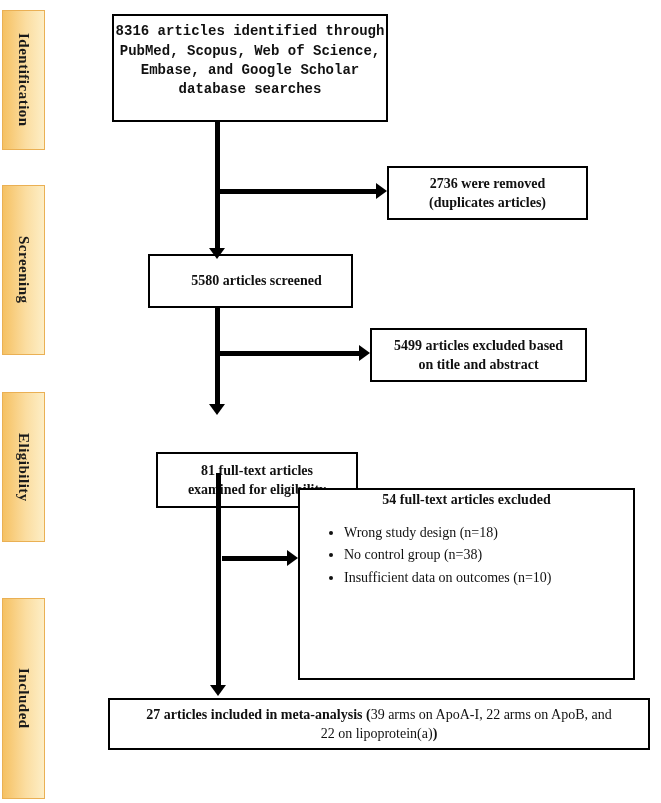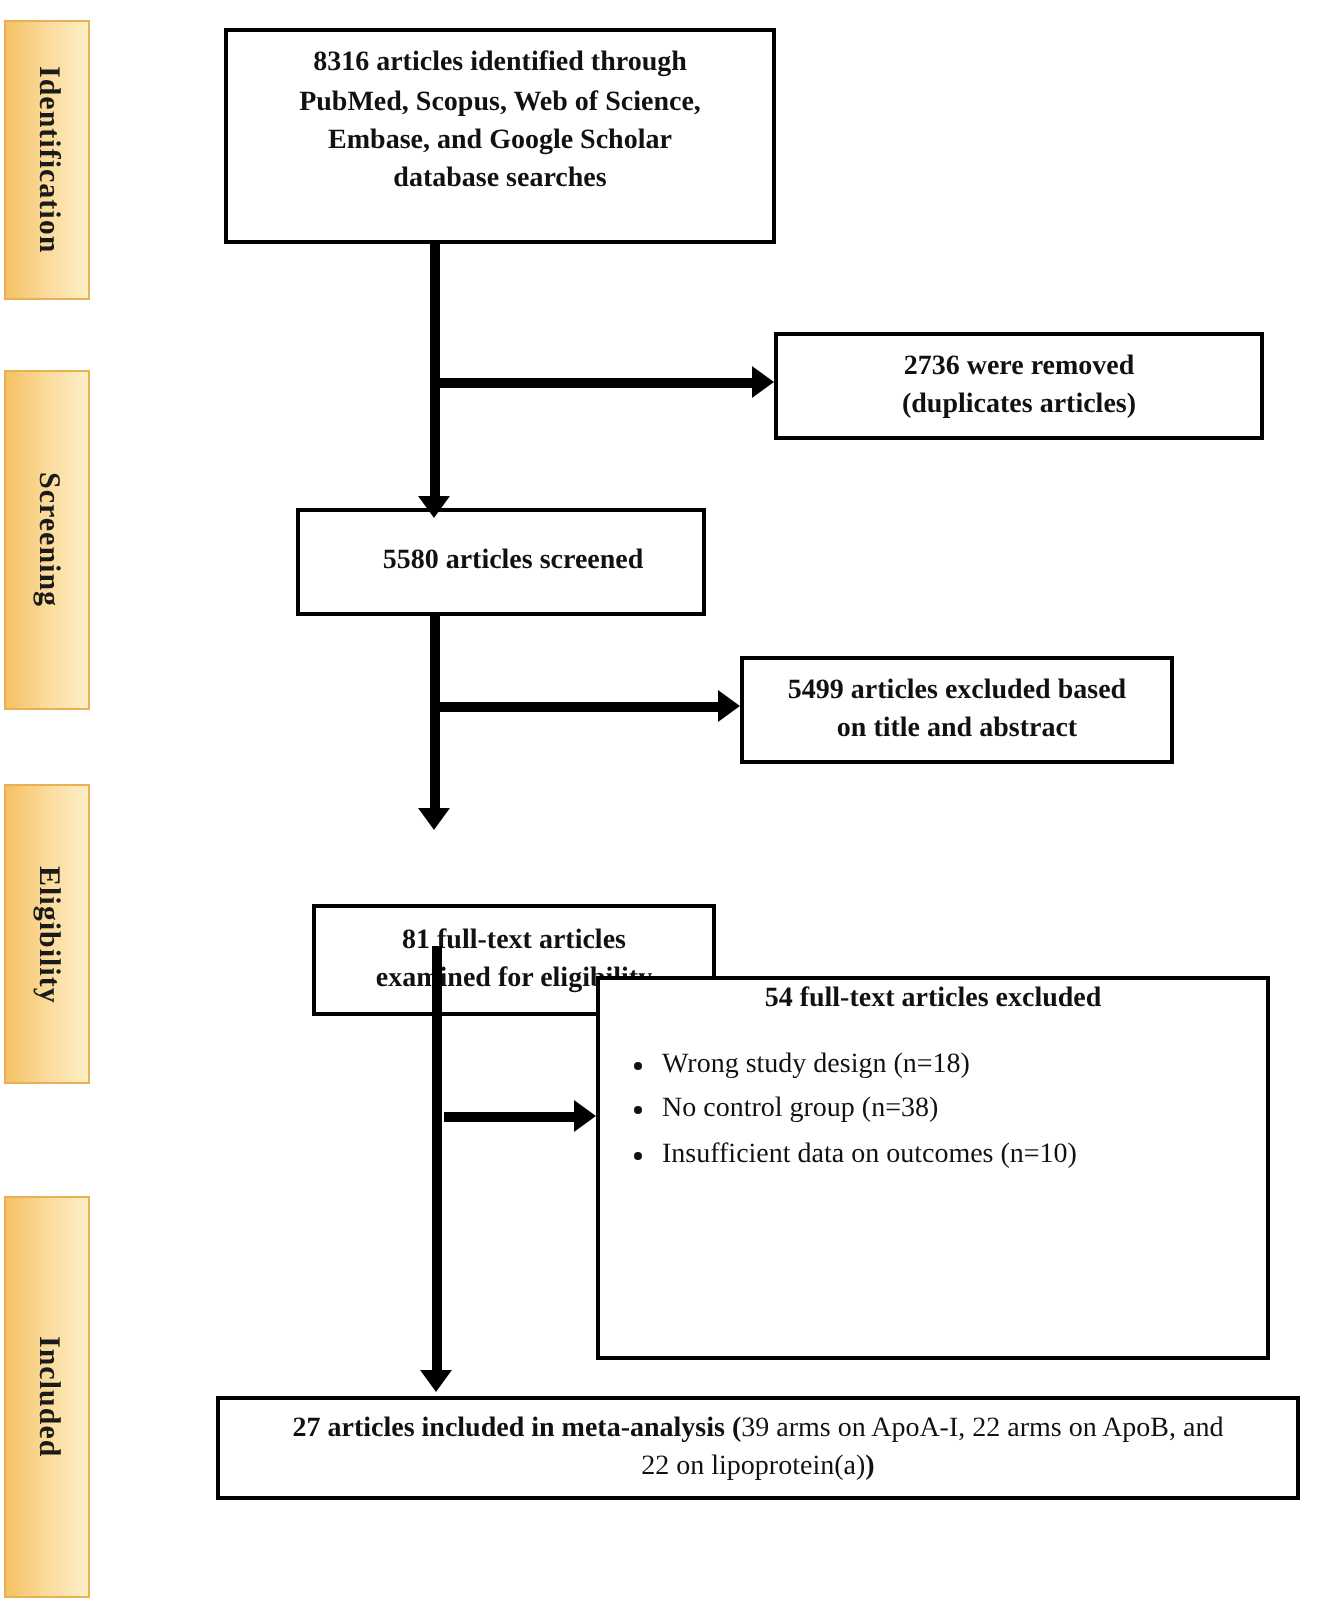--- a/index.html
+++ b/index.html
@@ -27,33 +27,33 @@
 
   
   .fbox {
     position:absolute; background:#ffffff; border:2px solid #000;
     display:flex; align-items:center; justify-content:center;
     text-align:center; box-sizing:border-box;
   }
   .fbox p { margin:0; white-space:pre-line; font-weight:bold; font-size:14px; line-height:1.38; }
 
   #box-identified      { left:112px; top:14px;  width:276px; height:108px; }
-  #box-identified p    { padding-bottom:14px; }
-  #box-duplicates      { left:387px; top:166px; width:245px; height:54px; }
+  #box-identified p    { padding-bottom:14px;font-family:Liberation Mono, monospace; }
+  #box-duplicates      { left:387px; top:166px; width:201px; height:54px; }
   #box-screened        { left:148px; top:254px; width:205px; height:54px;padding-left:12px; }
   #box-title-abstract  { left:370px; top:328px; width:217px; height:54px; }
   #box-eligibility     { left:156px; top:417px; width:202px; height:56px;margin-top:35px; }
 
   #box-fulltext-excluded {
     left:298px; top:488px; width:337px; height:192px;
     display:block; text-align:center;
   }
   #box-fulltext-excluded .heading { font-weight:bold; font-size:14px; }
   #box-fulltext-excluded ul {
-    margin:13px 0 0 0; padding-left:31px; text-align:left; list-style:disc;
+    margin:13px 0 0 0; padding-left:44px; text-align:left; list-style:disc;
   }
   #box-fulltext-excluded li {
     font-size:14px; font-weight:normal; line-height:1.58;
   }
 
   #box-included { left:108px; top:698px; width:542px; height:52px; }
   #box-included p { font-weight:normal; }
   #box-included .b { font-weight:bold; }
 
   

